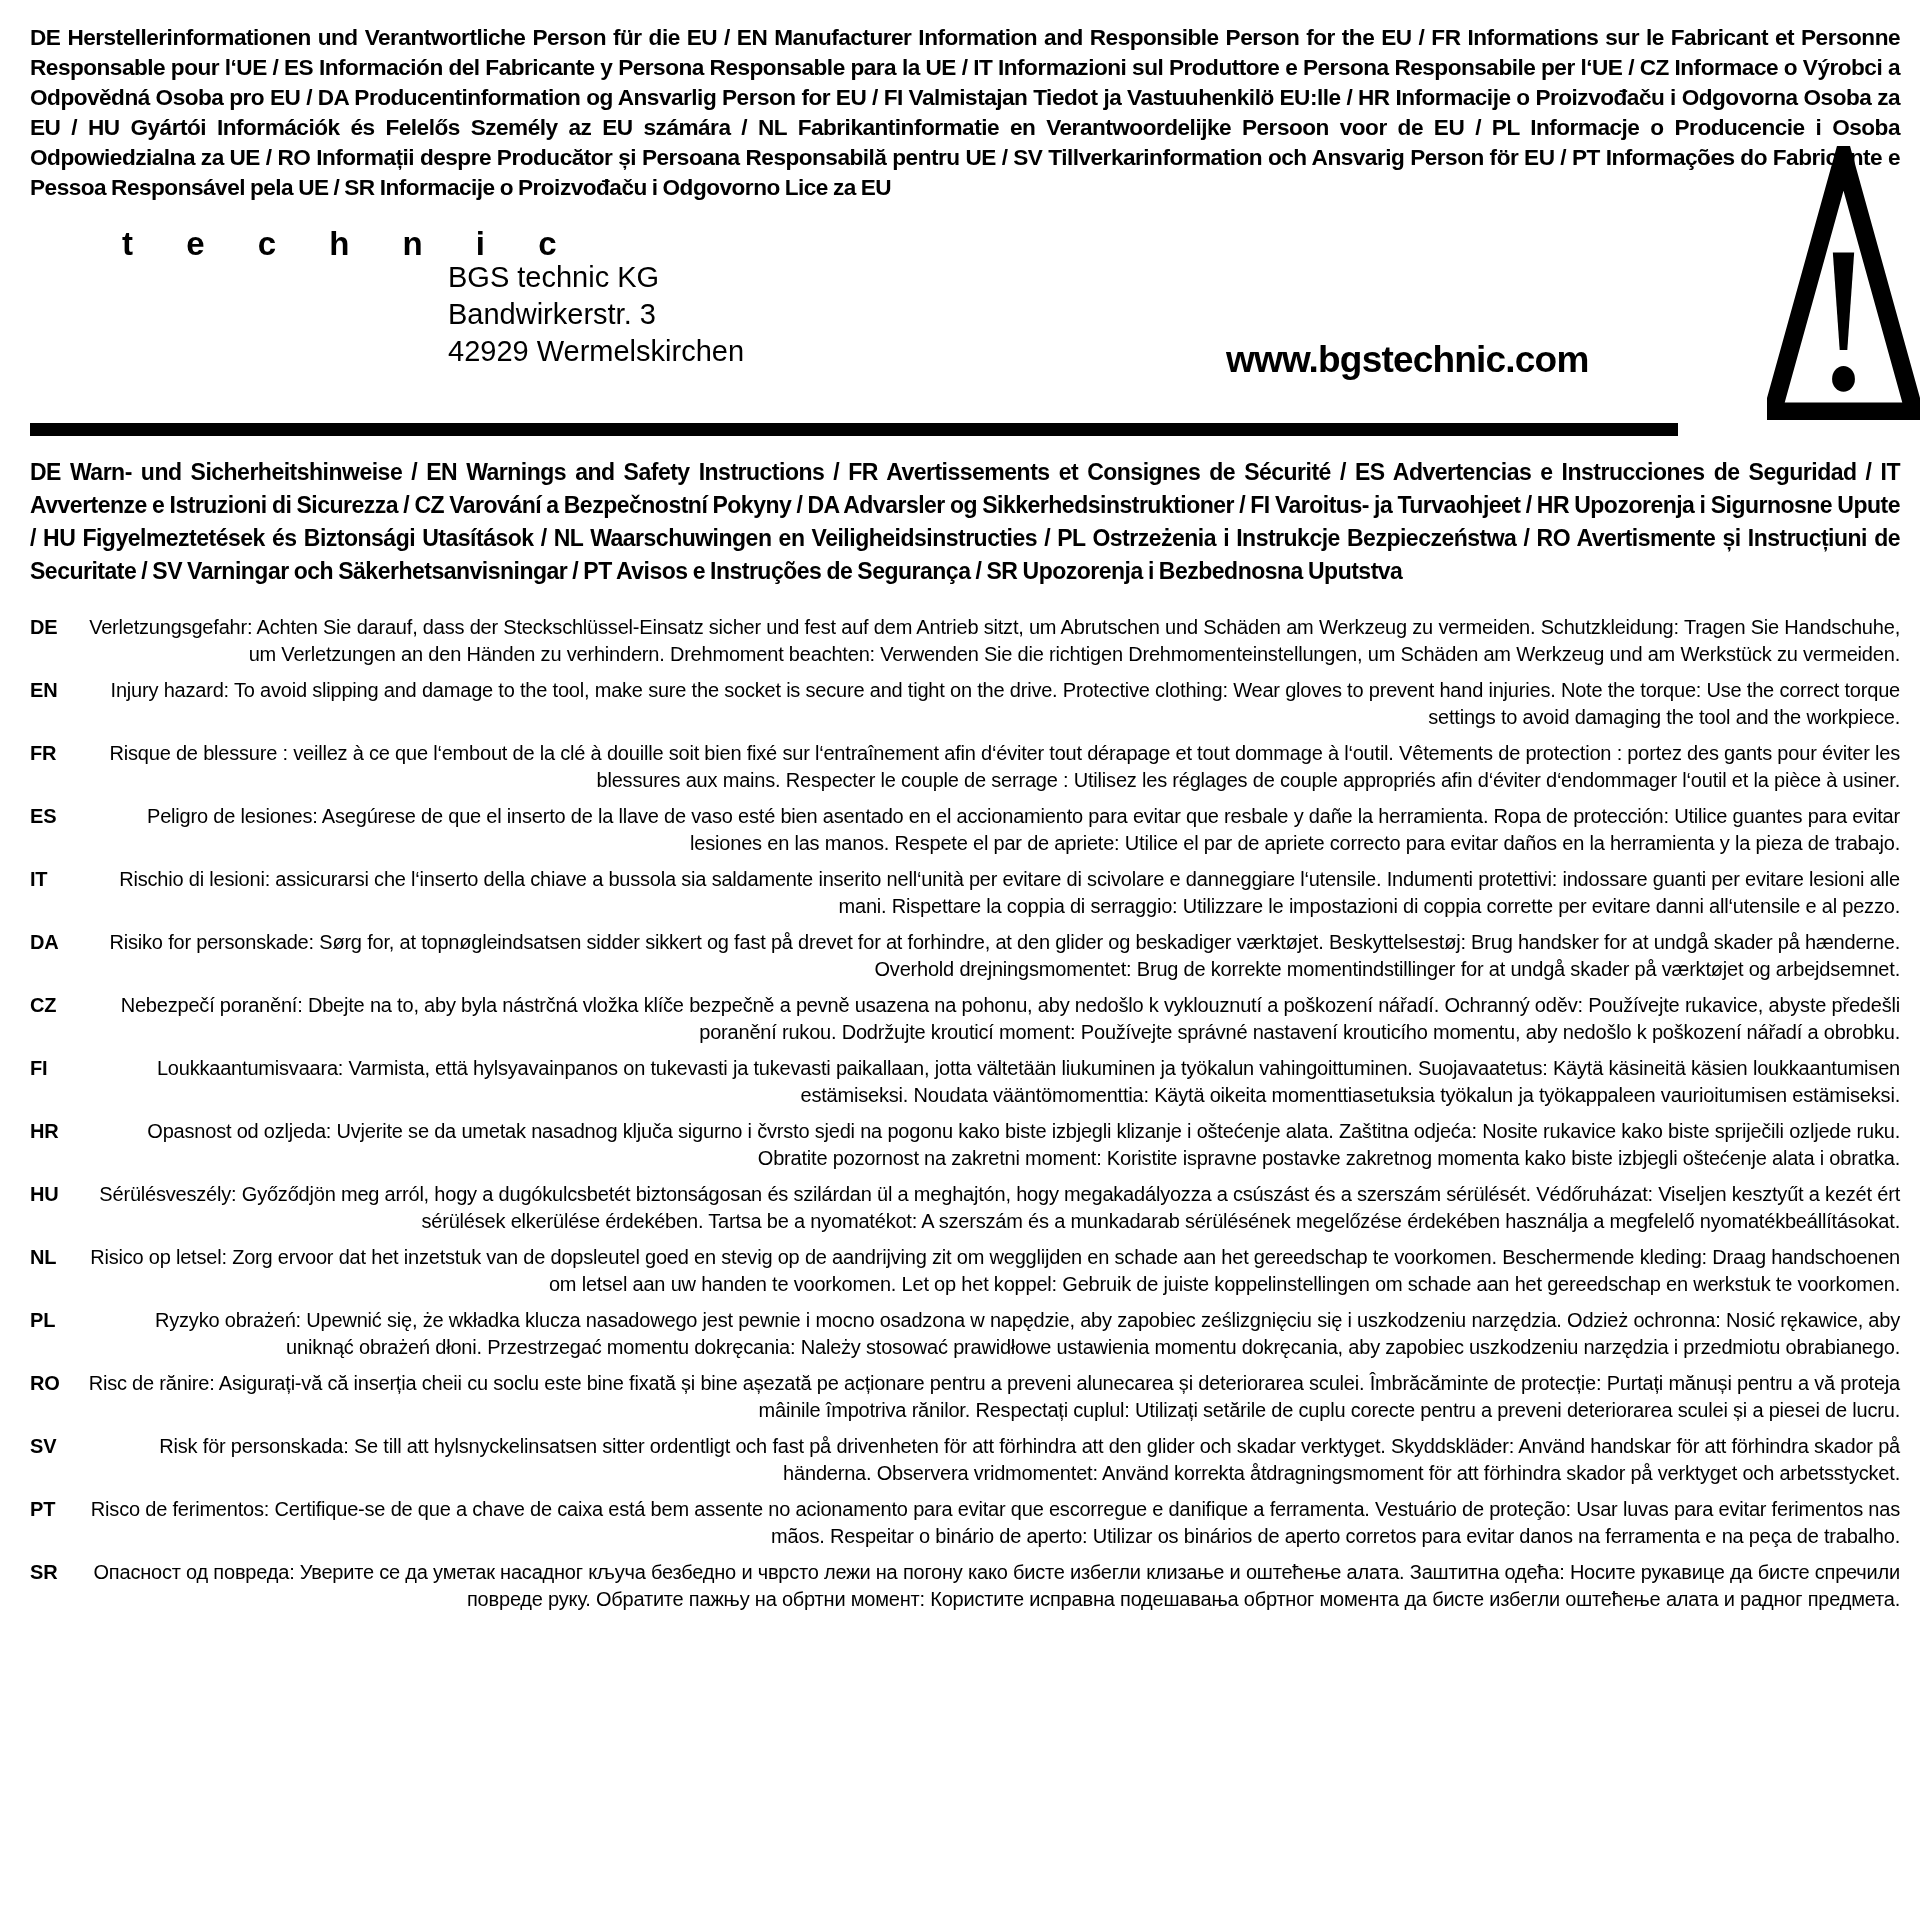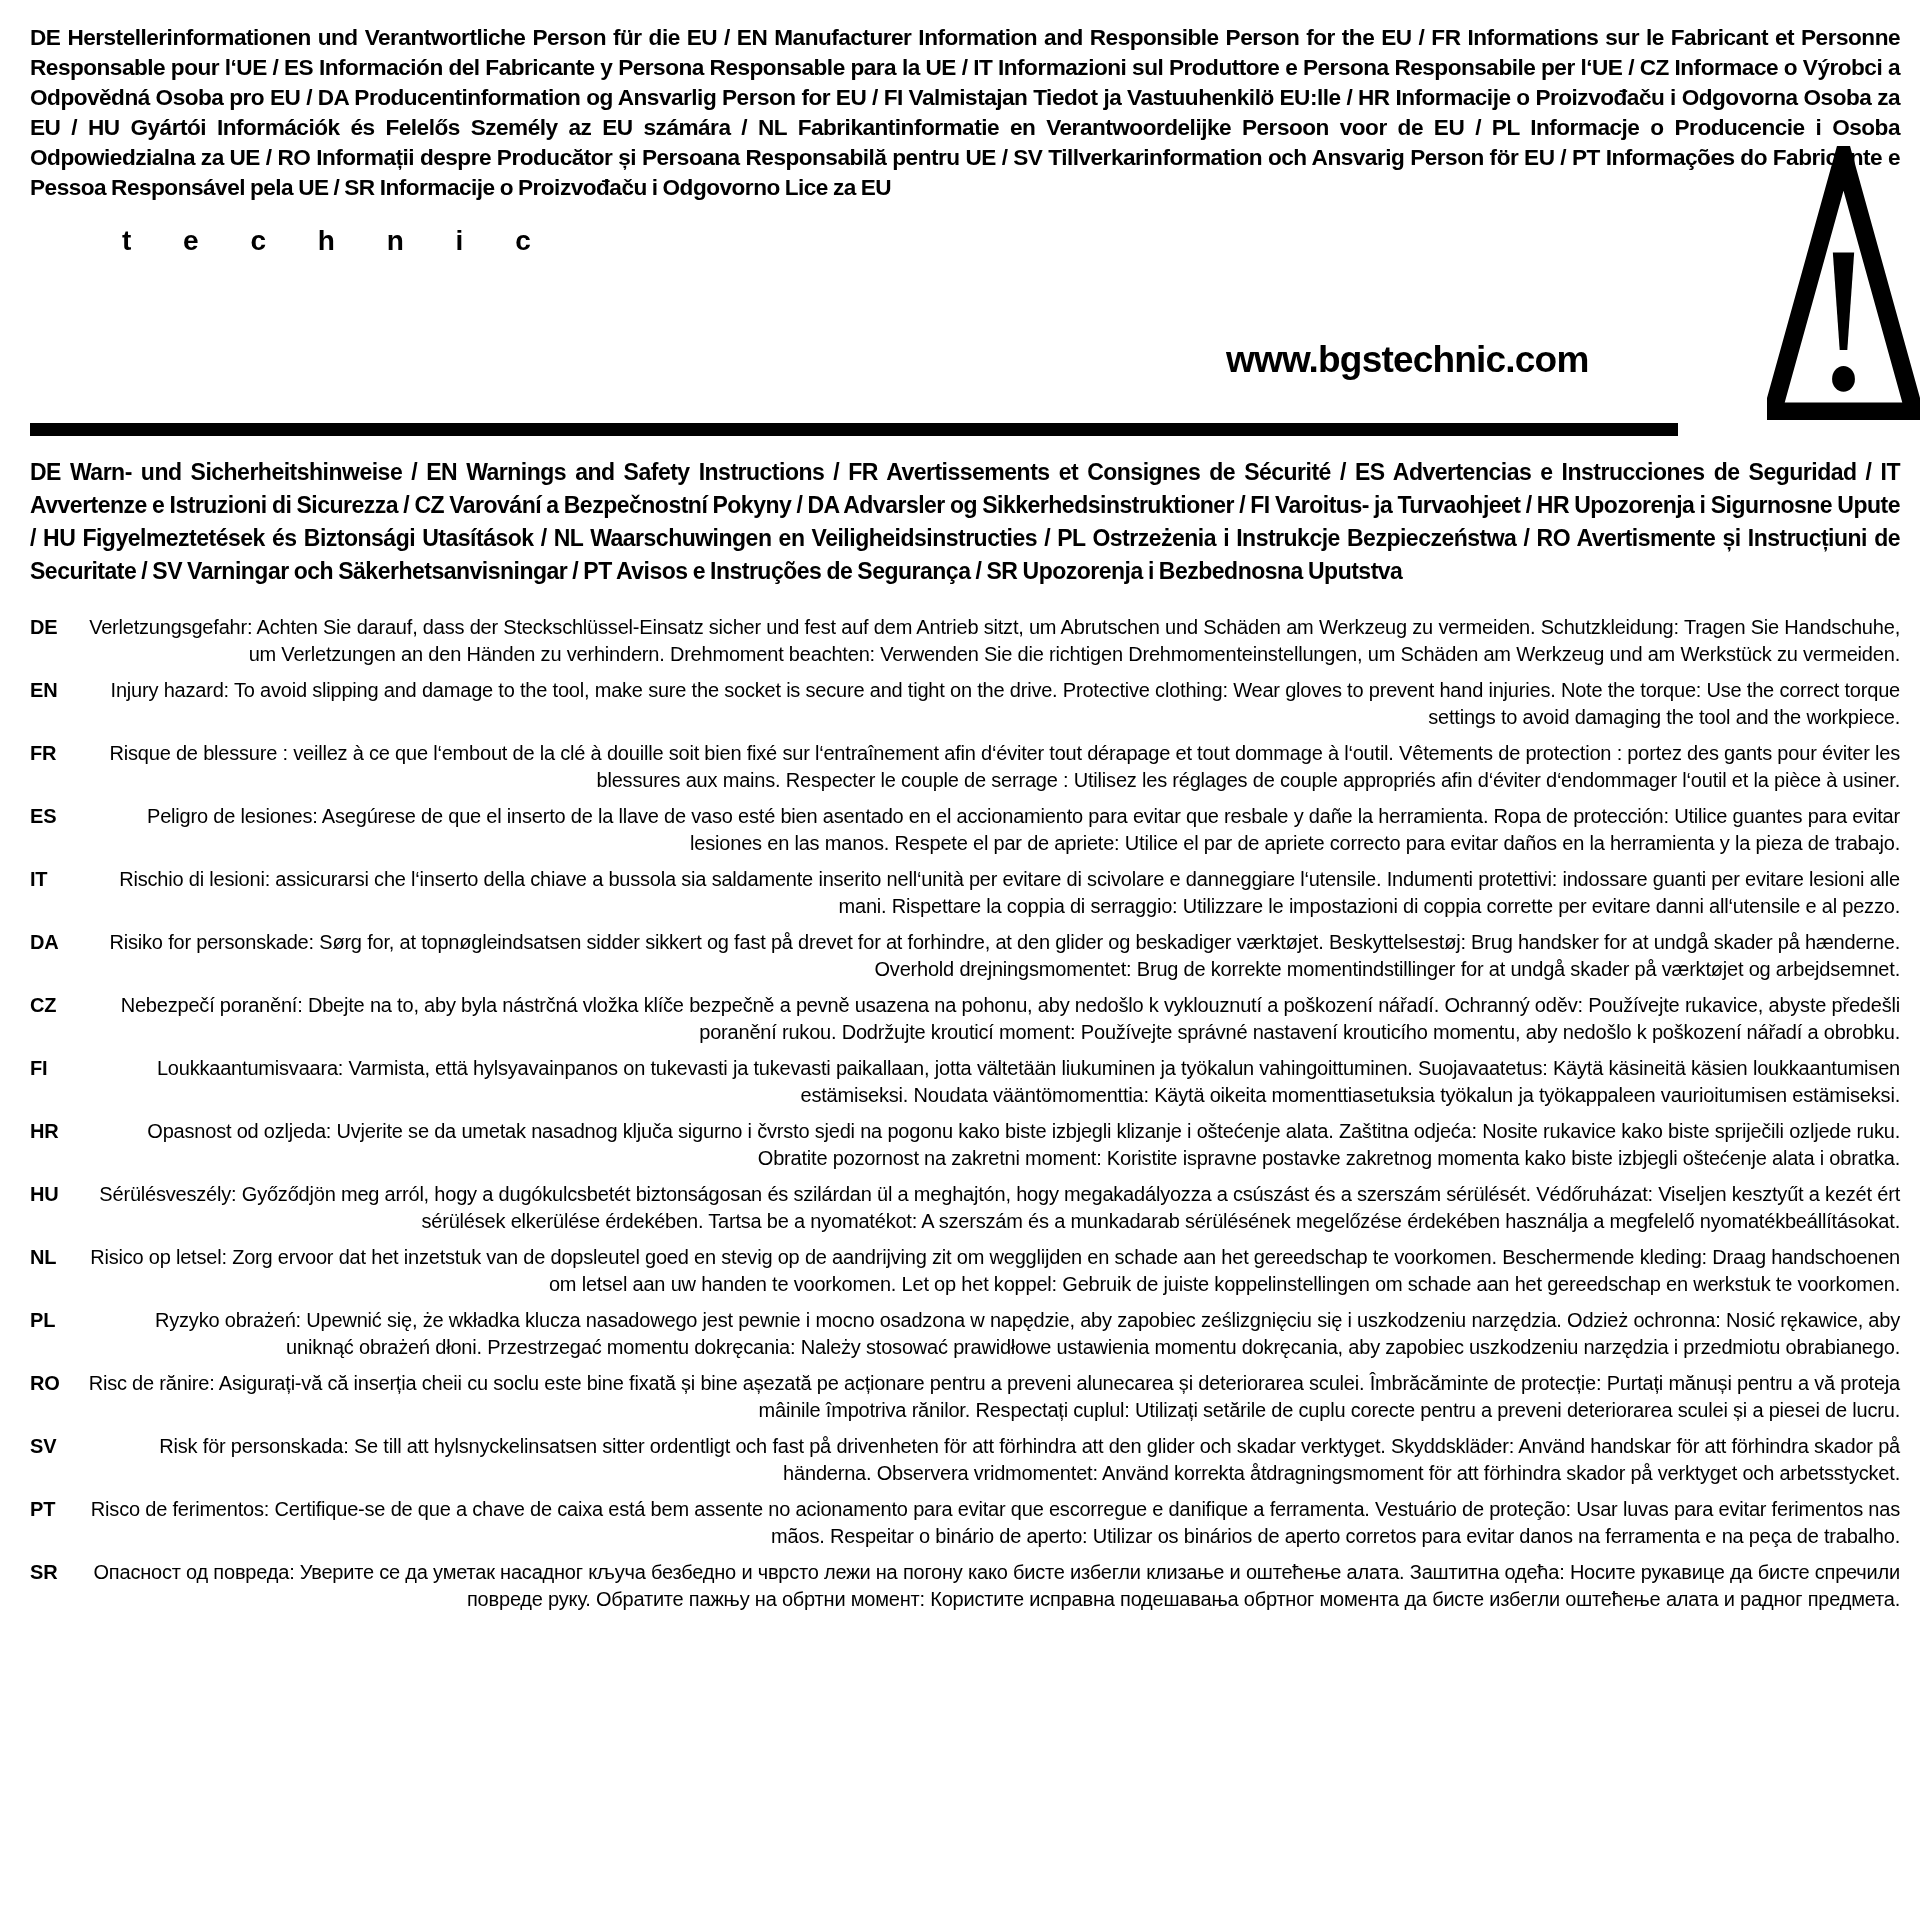--- a/index.html
+++ b/index.html
@@ -14,21 +14,21 @@
   .top-header{
     margin:0;font-weight:bold;font-size:22.6px;line-height:30px;
     letter-spacing:-0.5px;word-spacing:-0.8px;text-align:justify;
   }
 
   
   .brand-row{position:relative;height:193px;margin-top:22px;}
   .logo{position:absolute;left:0;top:4;width:389px;}
   .logo-main{font-size:153px;font-weight:900;letter-spacing:-9.3px;line-height:0.88;}
   .logo-reg{font-size:36px;font-weight:bold;letter-spacing:0;vertical-align:super;margin-left:4.7px;}
-  .logo-sub{font-size:28px;font-weight:bold;letter-spacing:22px;margin-top:0;padding-left:92px;white-space:nowrap;}
+  .logo-sub{font-size:33px;font-weight:bold;letter-spacing:22px;margin-top:0;padding-left:92px;white-space:nowrap;}
   .addr-col{position:absolute;left:418px;top:34px;font-size:29px;line-height:37px;}
   .contact-col{position:absolute;left:802px;top:34px;font-size:29px;line-height:37px;}
   .website{position:absolute;left:1196px;top:114px;font-size:37px;font-weight:bold;letter-spacing:-0.8px;}
   .warning-triangle{position:absolute;right:-20px;top:-79px;width:153px;height:274px;}
 
   .divider{height:13.2px;background:#000;width:1648px;margin-top:4.7px;}
 
   
   .warn-header{
     margin:20px 0 0 0;font-weight:bold;font-size:23px;line-height:33px;
@@ -48,20 +48,25 @@
 <div class="page">
 
   <p class="top-header">DE Herstellerinformationen und Verantwortliche Person für die EU  /  EN Manufacturer Information and Responsible Person for the EU  /  FR Informations sur le Fabricant et Personne Responsable pour l‘UE  /  ES Información del Fabricante y Persona Responsable para la UE  /  IT Informazioni sul Produttore e Persona Responsabile per l‘UE  /  CZ Informace o Výrobci a Odpovědná Osoba pro EU  /  DA Producentinformation og Ansvarlig Person for EU  /  FI Valmistajan Tiedot ja Vastuuhenkilö EU:lle  /  HR Informacije o Proizvođaču i Odgovorna Osoba za EU  /  HU Gyártói Információk és Felelős Személy az EU számára  /  NL Fabrikantinformatie en Verantwoordelijke Persoon voor de EU  /  PL Informacje o Producencie i Osoba Odpowiedzialna za UE  /  RO Informații despre Producător și Persoana Responsabilă pentru UE  /  SV Tillverkarinformation och Ansvarig Person för EU  /  PT Informações do Fabricante e Pessoa Responsável pela UE  /  SR Informacije o Proizvođaču i Odgovorno Lice za EU</p>
 
   <div class="brand-row">
 
     <div class="logo">
       <div class="logo-sub">t e c h n i c</div>
     </div>
 
+    <div class="addr-col">
+      <div>BGS technic KG</div>
+      <div>Bandwirkerstr. 3</div>
+      <div>42929 Wermelskirchen</div>
+    </div>
 
 
     <div class="website">www.bgstechnic.com</div>
 
     <svg class="warning-triangle" viewBox="0 0 200 360" xmlns="http://www.w3.org/2000/svg" aria-hidden="true">
       <polygon points="100,14 193,349 7,349" fill="#ffffff" stroke="#000000" stroke-width="24" stroke-linejoin="miter"></polygon>
       <polygon points="86,140 114,140 105,268 95,268" fill="#000000"></polygon>
       <ellipse cx="100" cy="306" rx="15" ry="17" fill="#000000"></ellipse>
     </svg>
 

